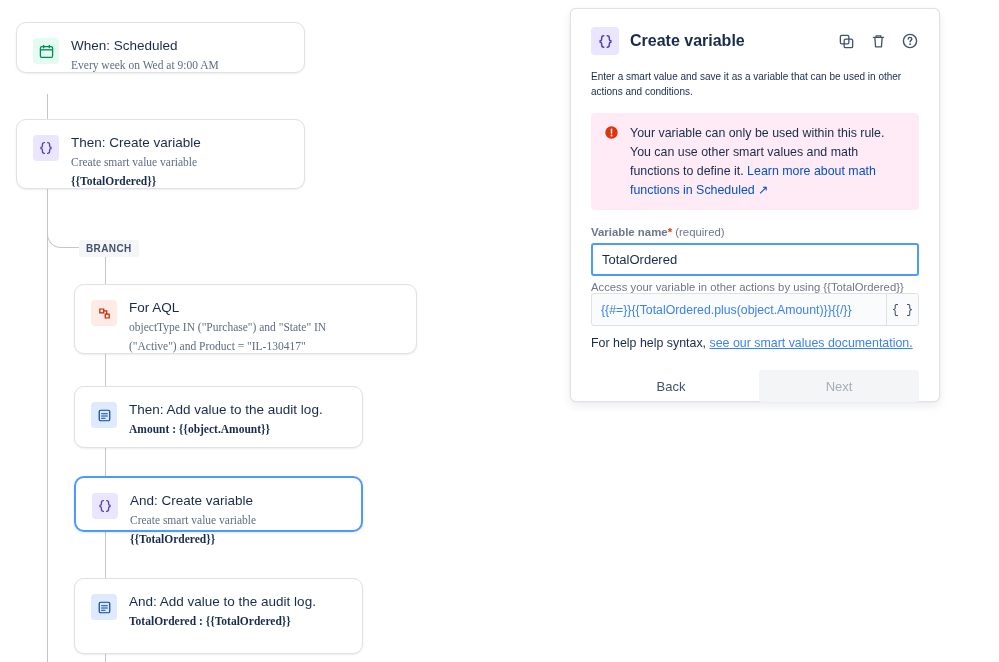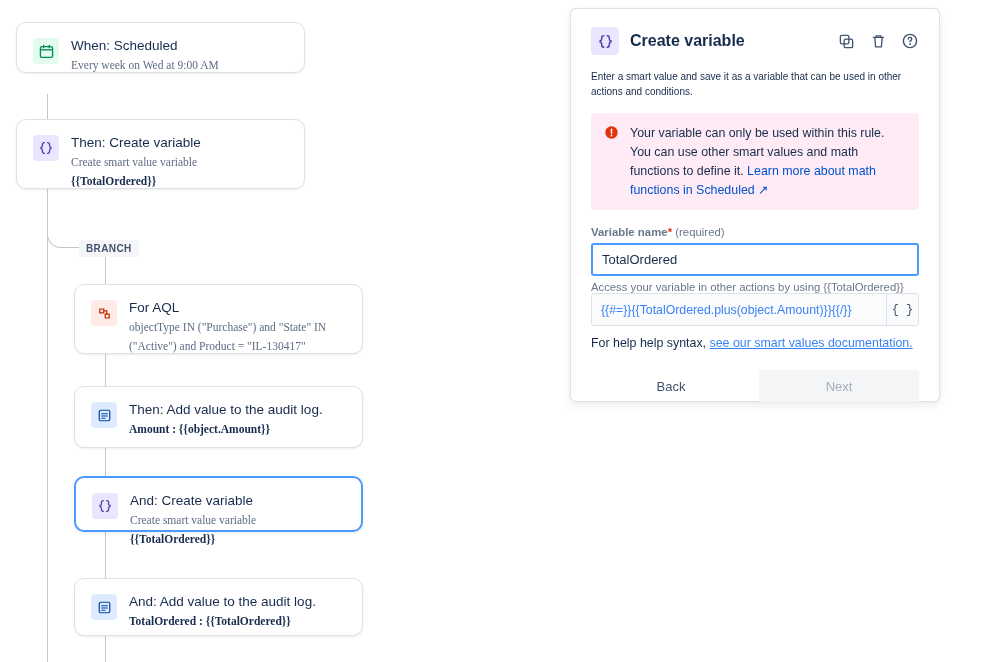--- a/index.html
+++ b/index.html
@@ -219,21 +219,21 @@
           <path d="M9.6 2.6c1.6 0 2 .9 2 2.1v1.2c0 .9.5 1.4 1.4 1.4v1.4c-.9 0-1.4.5-1.4 1.4v1.2c0 1.2-.4 2.1-2 2.1" fill="none" stroke="#5243AA" stroke-width="1.3" stroke-linecap="round"></path>
         </svg>
       </div>
       <div class="node-body">
         <div class="node-title">Then: Create variable</div>
         <div class="node-sub">Create smart value variable</div>
         <div class="node-sub mono-b">{{TotalOrdered}}</div>
       </div>
     </div>
 
-    <div class="node" style="left:74px; top:284px; width:289px; height:70px;">
+    <div class="node" style="left:74px; top:284px; width:343px; height:70px;">
       <div class="node-icon icon-aql">
         <svg width="15" height="15" viewBox="0 0 16 16" aria-hidden="true">
           <path d="M3 3.2h4.2v4.2H3zM8.8 8.6H13v4.2H8.8z" fill="none" stroke="#BF2600" stroke-width="1.3"></path>
           <path d="M7.2 5.3h3.2v3.3" fill="none" stroke="#BF2600" stroke-width="1.3"></path>
         </svg>
       </div>
       <div class="node-body">
         <div class="node-title">For AQL</div>
         <div class="node-sub">objectType IN ("Purchase") and "State" IN</div>
         <div class="node-sub">("Active") and Product = "IL-130417"</div>
@@ -260,21 +260,21 @@
           <path d="M9.6 2.6c1.6 0 2 .9 2 2.1v1.2c0 .9.5 1.4 1.4 1.4v1.4c-.9 0-1.4.5-1.4 1.4v1.2c0 1.2-.4 2.1-2 2.1" fill="none" stroke="#5243AA" stroke-width="1.3" stroke-linecap="round"></path>
         </svg>
       </div>
       <div class="node-body">
         <div class="node-title">And: Create variable</div>
         <div class="node-sub">Create smart value variable</div>
         <div class="node-sub mono-b">{{TotalOrdered}}</div>
       </div>
     </div>
 
-    <div class="node" style="left:74px; top:578px; width:289px; height:58px;">
+    <div class="node" style="left:74px; top:578px; width:289px; height:76px;">
       <div class="node-icon icon-log">
         <svg width="15" height="15" viewBox="0 0 16 16" aria-hidden="true">
           <rect x="2.4" y="2.4" width="11.2" height="11.2" rx="1.6" fill="none" stroke="#0747A6" stroke-width="1.3"></rect>
           <path d="M4.9 6.1h6.2M4.9 8.5h6.2M4.9 10.9h3.6" stroke="#0747A6" stroke-width="1.2" stroke-linecap="round"></path>
         </svg>
       </div>
       <div class="node-body">
         <div class="node-title">And: Add value to the audit log.</div>
         <div class="node-sub b">TotalOrdered : {{TotalOrdered}}</div>
       </div>

